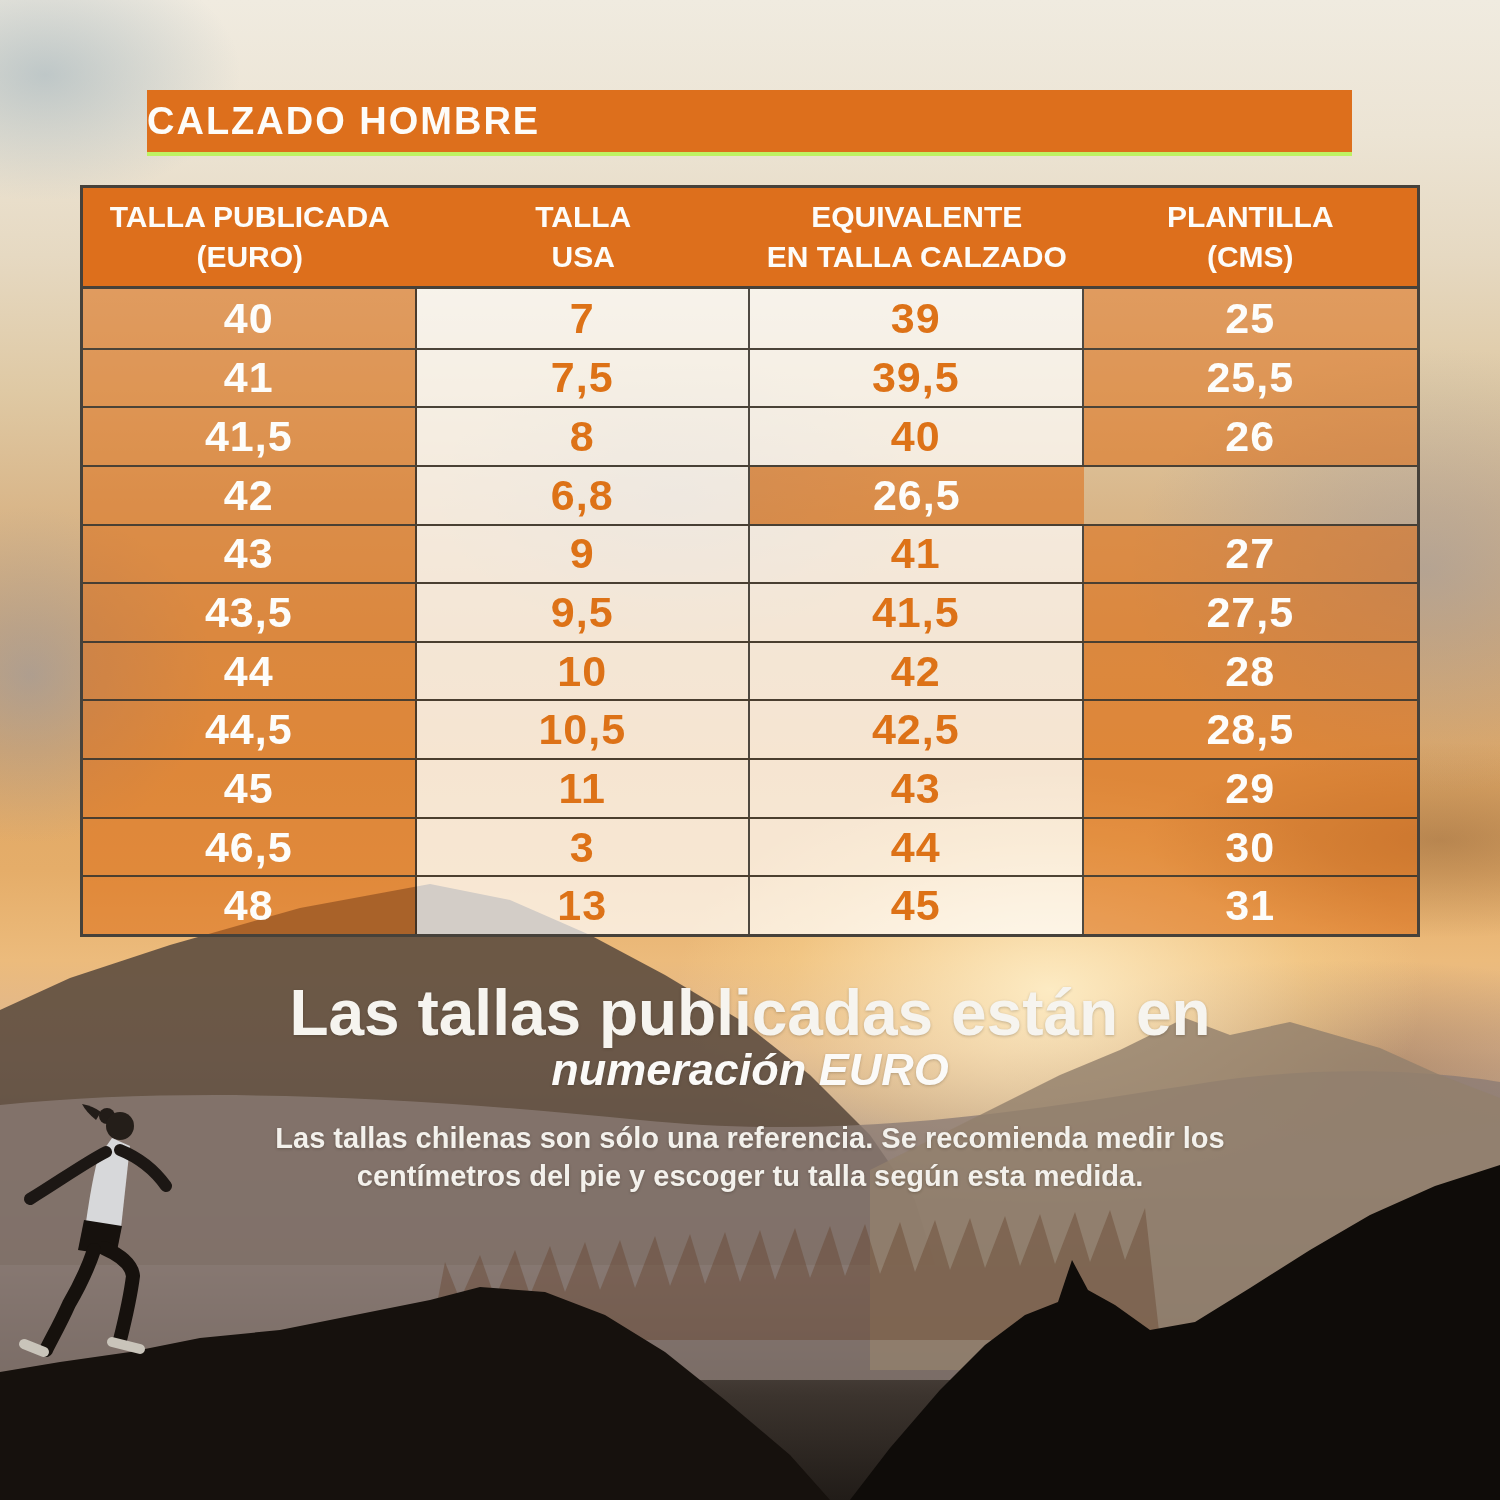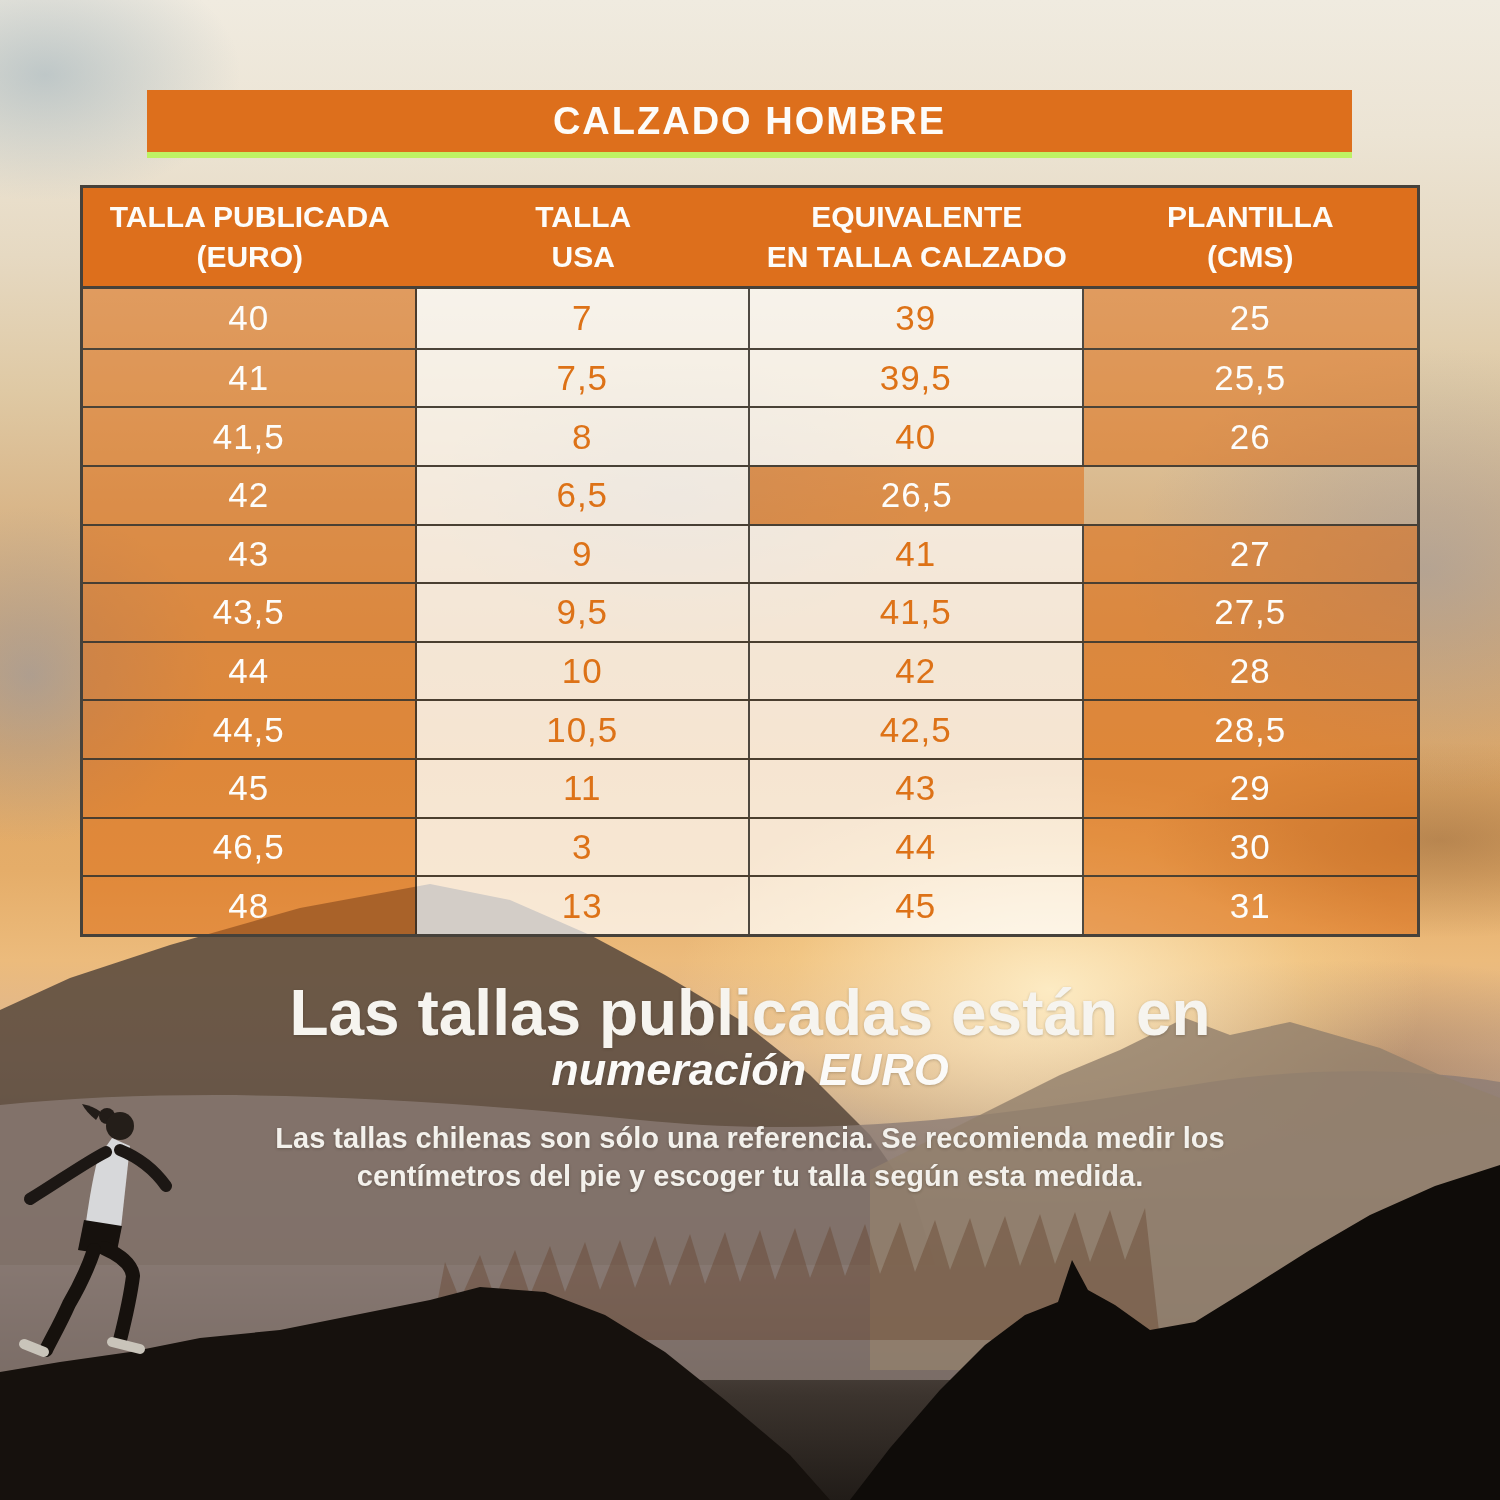--- a/index.html
+++ b/index.html
@@ -21,22 +21,22 @@
       linear-gradient(180deg,
         #f0ebe0 0%, #ece4d4 9%, #e6d9c2 17%, #dfc9a4 26%, #d9b689 34%,
         #d9ab74 42%, #dfa867 50%, #e5ad69 58%, #ecbb7c 64%, #ddb691 70%,
         #a4928a 78%, #6e625c 86%, #3c342e 93%, #211c18 100%);
   }
   .bg-art{position:absolute;inset:0;width:1500px;height:1500px;}
 
   
   .title-bar{
     position:absolute;left:147px;top:90px;width:1205px;height:62px;
-    background:#dd6f1c;display:flex;align-items:center;justify-content:center;
-    border-bottom:6px solid #bef264;
+    background:#dd6f1c;display:flex;align-items:center;justify-content:flex-start;
+    border-bottom:4px solid #bef264;
   }
   .title-bar span{
     color:#fdfcf9;font-size:38px;font-weight:bold;letter-spacing:2px;
   }
 
   
   .size-table{
     position:absolute;left:80px;top:185px;width:1340px;height:752px;
     border:3px solid #46413a;box-sizing:border-box;display:flex;flex-direction:column;
   }
@@ -47,21 +47,21 @@
   }
   .th{
     display:flex;flex-direction:column;align-items:center;justify-content:center;
     color:#fdfcf9;font-size:30px;font-weight:bold;line-height:1.33;text-align:center;
   }
   .tbody{flex:1;display:grid;grid-template-rows:repeat(11,1fr);}
   .tr{display:grid;grid-template-columns:repeat(4,1fr);border-top:2px solid rgba(48,43,37,0.85);}
   .tr:first-child{border-top:none;}
   .td{
     display:flex;align-items:center;justify-content:center;
-    font-size:35px;font-weight:normal;letter-spacing:1px;
+    font-size:43px;font-weight:bold;letter-spacing:1px;
     border-right:2px solid rgba(48,43,37,0.85);box-sizing:border-box;
   }
   .td:last-child{border-right:none;}
   .td.orange{background:rgba(221,108,20,0.55);color:#fdfdfb;}
   .td.light {background:rgba(255,255,255,0.70);color:#dd7217;}
 
   
   .f-headline{
     position:absolute;left:0;top:976px;width:100%;text-align:center;
     color:#f6f4ef;font-size:64px;font-weight:bold;
@@ -151,21 +151,21 @@
         <div class="td orange">25,5</div>
       </div>
       <div class="tr">
         <div class="td orange">41,5</div>
         <div class="td light">8</div>
         <div class="td light">40</div>
         <div class="td orange">26</div>
       </div>
       <div class="tr">
         <div class="td orange">42</div>
-        <div class="td light">6,5</div>
+        <div class="td light">6,8</div>
         <div class="td orange">26,5</div>
       </div>
       <div class="tr">
         <div class="td orange">43</div>
         <div class="td light">9</div>
         <div class="td light">41</div>
         <div class="td orange">27</div>
       </div>
       <div class="tr">
         <div class="td orange">43,5</div>

